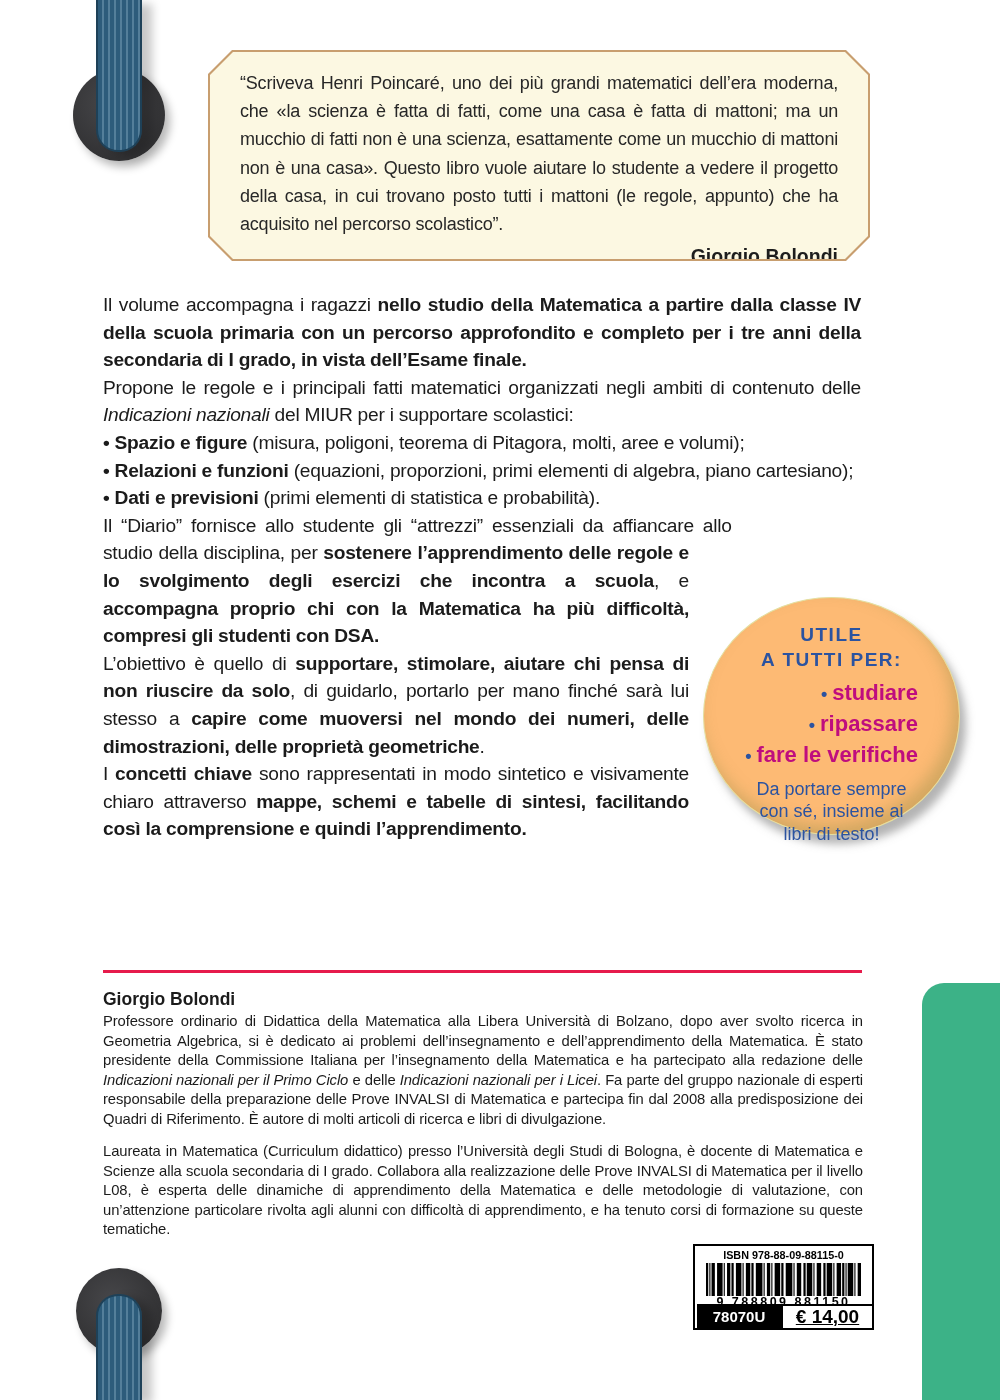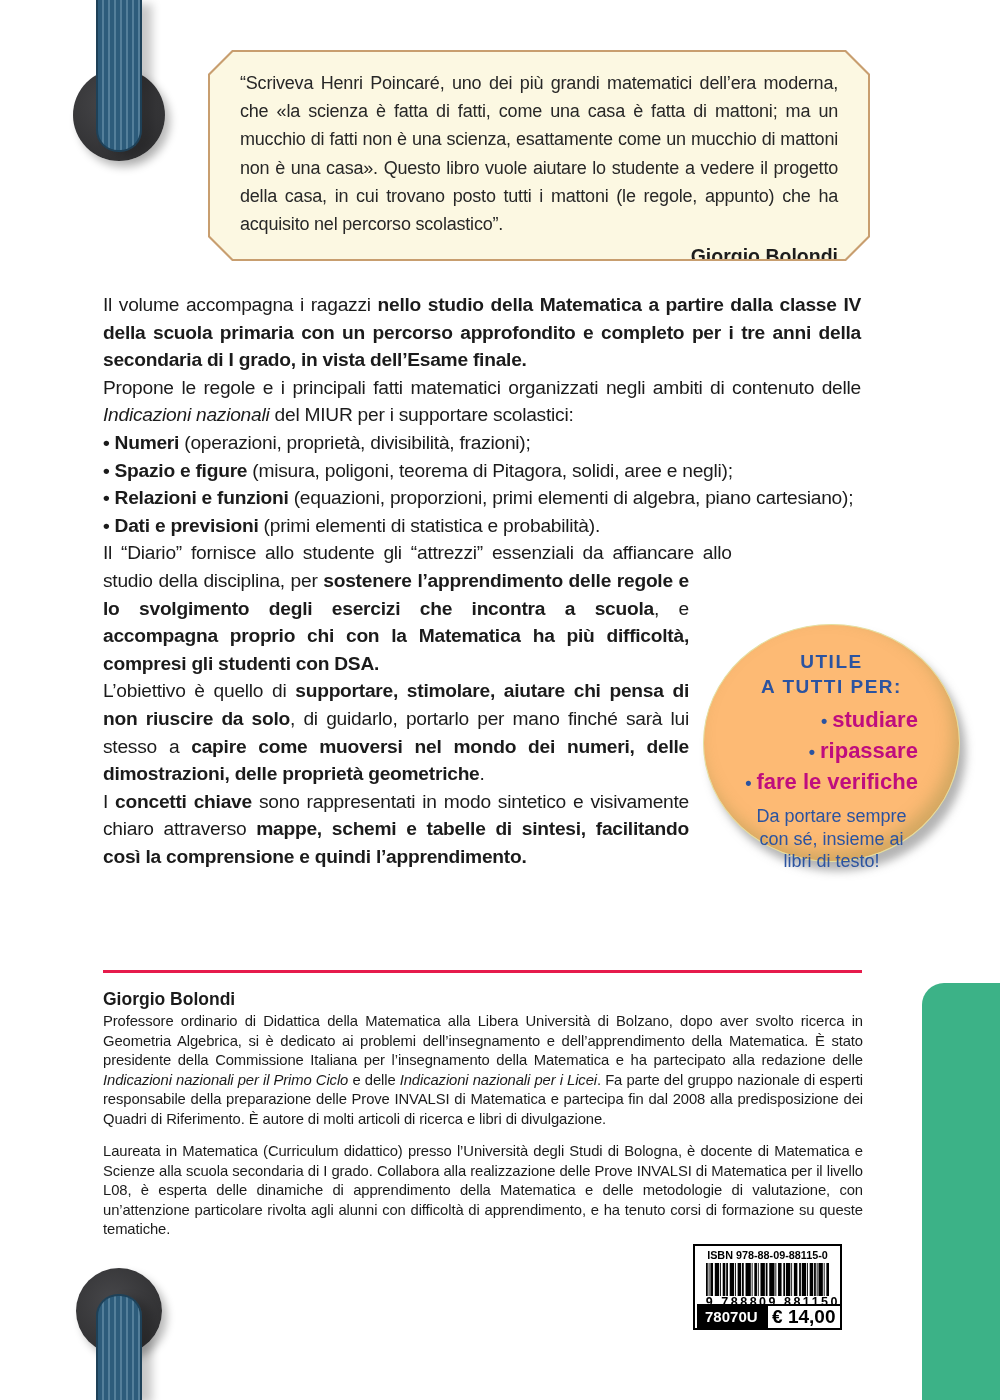--- a/index.html
+++ b/index.html
@@ -80,27 +80,27 @@
 
   
   .divider { position:absolute; left:103px; top:970px; width:759px; height:3px; background:#e61b4c; }
   .bios { position:absolute; left:103px; top:988px; width:760px; color:#1b1b1b; }
   .bio-name { font-weight:bold; font-size:17.5px; line-height:22px; margin:0 0 2px 0; }
   .bio-text { font-size:14.8px; line-height:19.5px; letter-spacing:-0.1px; text-align:justify; margin:0; }
   .bio + .bio { margin-top:13px; }
 
   
   .barcode-block {
-    position:absolute; left:693px; top:1244px; width:149px; height:86px;
+    position:absolute; left:693px; top:1244px; width:181px; height:86px;
     background:#fff; border:2px solid #000; box-sizing:border-box;
   }
   .isbn-label { font-size:10.8px; font-weight:bold; text-align:center; padding-top:3px; letter-spacing:0; color:#000; }
   .bars { height:33px; margin:2px 11px 0 11px; }
-  .barcode-digits { text-align:right; font-size:12.5px; font-weight:bold; letter-spacing:2.5px; line-height:13px; color:#000; }
-  .barcode-bottom { position:absolute; left:2px; right:0; bottom:0; height:22px; display:flex; border-top:2px solid #000; }
+  .barcode-digits { text-align:center; font-size:12.5px; font-weight:bold; letter-spacing:2.5px; line-height:13px; color:#000; }
+  .barcode-bottom { position:absolute; left:2px; right:0; bottom:0; height:22px; display:flex; border-top:2px solid #000;text-decoration:underline; }
   .code-cell  { width:48%; background:#000; color:#fff; font-weight:bold; font-size:15px; line-height:22px; text-align:center; }
   .price-cell { flex:1; background:#fff; color:#000; font-weight:bold; font-size:19px; line-height:22px; text-align:center; border-left:2px solid #000; }
 </style>
 </head>
 <body>
 
 <div class="page">
 
   <div class="grommet grommet-top"></div>
   <div class="band band-top"></div>
@@ -113,22 +113,21 @@
     <div class="quote-inner">
       <div class="quote-text">“Scriveva Henri Poincaré, uno dei più grandi matematici dell’era moderna, che «la scienza è fatta di fatti, come una casa è fatta di mattoni; ma un mucchio di fatti non è una scienza, esattamente come un mucchio di mattoni non è una casa». Questo libro vuole aiutare lo studente a vedere il progetto della casa, in cui trovano posto tutti i mattoni (le regole, appunto) che ha acquisito nel percorso scolastico”.</div>
       <div class="quote-author">Giorgio Bolondi</div>
       <div class="quote-author-title">Professore ordinario di Didattica della Matematica alla Libera Università di Bolzano</div>
     </div>
   </div>
 
   <div class="body-col">
     <p><span>Il volume accompagna i ragazzi </span><span class="b">nello studio della Matematica a partire dalla classe IV della scuola primaria con un percorso approfondito e completo per i tre anni della secondaria di I grado, in vista dell’Esame finale.</span></p>
     <p><span>Propone le regole e i principali fatti matematici organizzati negli ambiti di contenuto delle </span><span class="i">Indicazioni nazionali</span><span> del MIUR per i supportare scolastici:</span></p>
-    <p><span class="b">• Numeri</span><span> (operazioni, proprietà, divisibilità, frazioni);</span></p>
-    <p><span class="b">• Spazio e figure</span><span> (misura, poligoni, teorema di Pitagora, solidi, aree e negli);</span></p>
+    <p><span class="b">• Spazio e figure</span><span> (misura, poligoni, teorema di Pitagora, molti, aree e volumi);</span></p>
     <p><span class="b">• Relazioni e funzioni</span><span> (equazioni, proporzioni, primi elementi di algebra, piano cartesiano);</span></p>
     <p><span class="b">• Dati e previsioni</span><span> (primi elementi di statistica e probabilità).</span></p>
 
     <div class="badge">
       <div class="badge-title">UTILE</div>
       <div class="badge-title">A TUTTI PER:</div>
       <div class="badge-list">
         <div class="badge-item"><span class="dot">• </span><span>studiare</span></div>
         <div class="badge-item"><span class="dot">• </span><span>ripassare</span></div>
         <div class="badge-item"><span class="dot">• </span><span>fare le verifiche</span></div>

